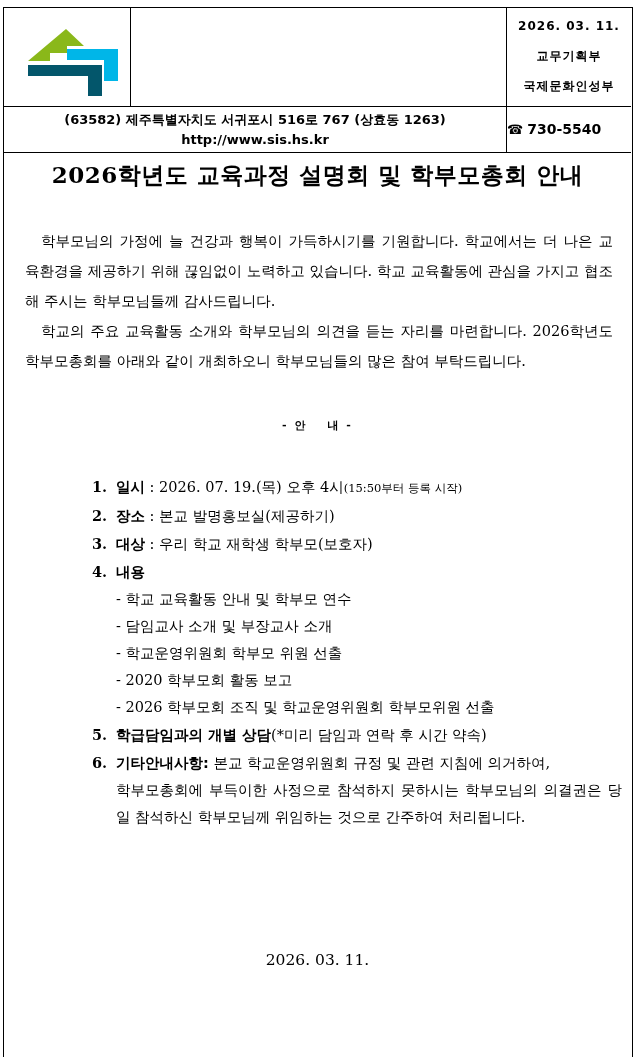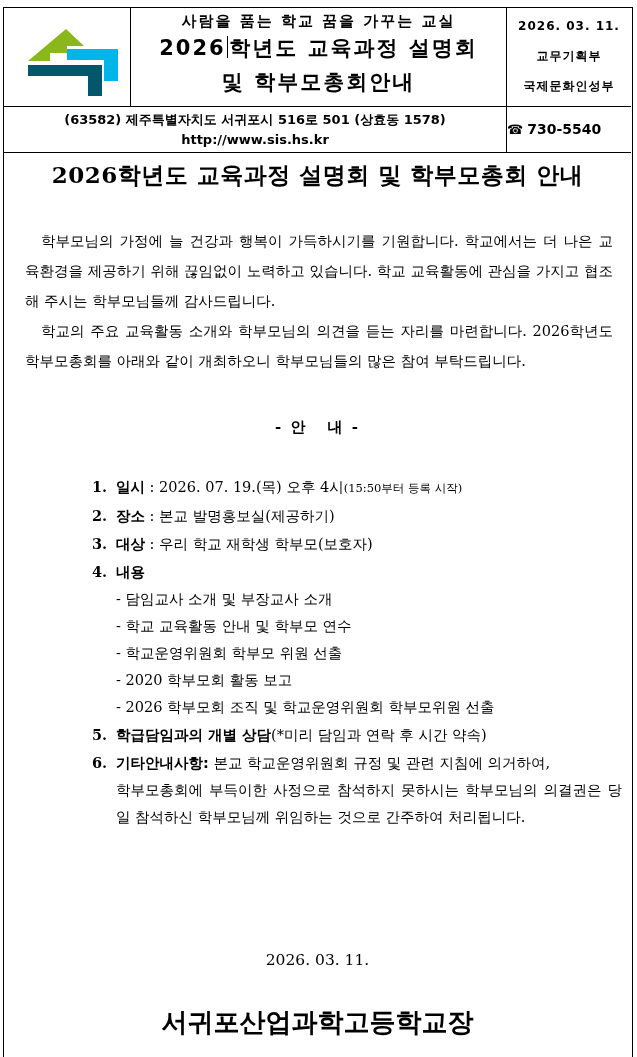--- a/index.html
+++ b/index.html
@@ -26,21 +26,21 @@
   .addr-line { font-size: 13px; font-weight: bold; line-height: 20px; }
   .addr-line.first { margin-top: 3px; }
   .tel { font-size: 14px; font-weight: bold; line-height: 45px; }
   .tel .phone { font-size: 13px; margin-right: 4px; }
 
   
   .doc-title { position: absolute; left: 0; top: 147px; width: 627px; text-align: center;
                font-family: "DejaVu Serif", serif; font-size: 23px; letter-spacing: 0.5px; line-height: 40px; font-weight: bold; }
   .intro { position: absolute; left: 21px; top: 218px; width: 588px; font-family: "DejaVu Serif", serif; font-size: 14.5px; line-height: 30px; text-align: justify; }
   .intro p { text-indent: 16px; }
-  .anne { position: absolute; left: 0; top: 410px; width: 627px; text-align: center; font-family: "DejaVu Serif", serif; font-size: 15px; font-weight: bold; letter-spacing: 2px; }
+  .anne { position: absolute; left: 0; top: 410px; width: 627px; text-align: center; font-family: "DejaVu Serif", serif; font-size: 11px; font-weight: bold; letter-spacing: 2px; }
   .anne .gap { display: inline-block; width: 20px; }
 
   .items { position: absolute; left: 88px; top: 465px; width: 530px; font-family: "DejaVu Serif", serif; font-size: 14.5px; line-height: 27px; }
   .item { position: relative; }
   .item .num { display: inline-block; width: 24px; font-weight: bold; }
   .item .lbl { font-weight: bold; font-family: "DejaVu Sans", sans-serif; }
   .item .small { font-size: 11.5px; }
   .subs { padding-left: 24px; }
   .sub { line-height: 27px; }
   .cont { padding-left: 24px; text-align: justify; line-height: 27px; }
@@ -55,34 +55,29 @@
 
   <div class="hdr">
     <div class="hrow1">
       <div class="logo-cell">
         <svg width="127" height="98" viewBox="0 0 127 98">
           <polygon points="24,53 62,21 80,38 63,38 63,45 46,45 46,53" fill="#8ab81a"></polygon>
           <polygon points="63,41 114,41 114,73 100,73 100,52 63,52" fill="#00b6e8"></polygon>
           <polygon points="24,57 98,57 98,88 84,88 84,68 24,68" fill="#03566b"></polygon>
         </svg>
       </div>
-      <div class="title-cell">
-        <div class="slogan">사람을 품는 학교 꿈을 가꾸는 교실</div>
-        <div class="main-title"><span>2026</span><span class="cursor"></span><span>학년도 교육과정 설명회</span></div>
-        <div class="main-title">및 학부모총회안내</div>
-      </div>
       <div class="info-cell">
         <div class="info-line first">2026. 03. 11.</div>
         <div class="info-line">교무기획부</div>
         <div class="info-line">국제문화인성부</div>
       </div>
     </div>
     <div class="hrow2">
       <div class="addr-cell">
-        <div class="addr-line first">(63582) 제주특별자치도 서귀포시 516로 501 (상효동 1578)</div>
+        <div class="addr-line first">(63582) 제주특별자치도 서귀포시 516로 767 (상효동 1263)</div>
         <div class="addr-line">http://www.sis.hs.kr</div>
       </div>
       <div class="tel-cell">
         <div class="tel"><span class="phone">☎</span><span>730-5540</span></div>
       </div>
     </div>
   </div>
 
   <div class="doc-title">2026학년도 교육과정 설명회 및 학부모총회 안내</div>
 
@@ -99,31 +94,30 @@
     </div>
     <div class="item">
       <span class="num">2.</span><span class="lbl">장소</span><span> : </span><span>본교 발명홍보실(제공하기)</span>
     </div>
     <div class="item">
       <span class="num">3.</span><span class="lbl">대상</span><span> : </span><span>우리 학교 재학생 학부모(보호자)</span>
     </div>
     <div class="item">
       <span class="num">4.</span><span class="lbl">내용</span>
       <div class="subs">
+        <div class="sub">- 학교 교육활동 안내 및 학부모 연수</div>
         <div class="sub">- 담임교사 소개 및 부장교사 소개</div>
-        <div class="sub">- 학교 교육활동 안내 및 학부모 연수</div>
         <div class="sub">- 학교운영위원회 학부모 위원 선출</div>
         <div class="sub">- 2020 학부모회 활동 보고</div>
         <div class="sub">- 2026 학부모회 조직 및 학교운영위원회 학부모위원 선출</div>
       </div>
     </div>
     <div class="item">
       <span class="num">5.</span><span class="lbl">학급담임과의 개별 상담</span><span>(*미리 담임과 연락 후 시간 약속)</span>
     </div>
     <div class="item">
       <span class="num">6.</span><span class="lbl">기타안내사항:</span><span> 본교 학교운영위원회 규정 및 관련 지침에 의거하여,</span>
       <div class="cont">학부모총회에 부득이한 사정으로 참석하지 못하시는 학부모님의 의결권은 당일 참석하신 학부모님께 위임하는 것으로 간주하여 처리됩니다.</div>
     </div>
   </div>
 
   <div class="foot-date">2026. 03. 11.</div>
-  <div class="foot-sign">서귀포산업과학고등학교장</div>
 </div>
 
 </body></html>

